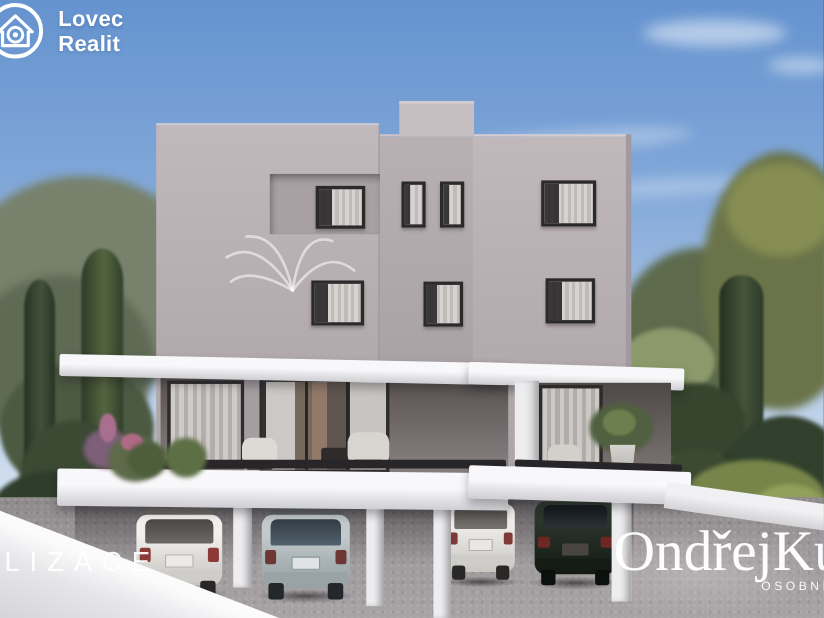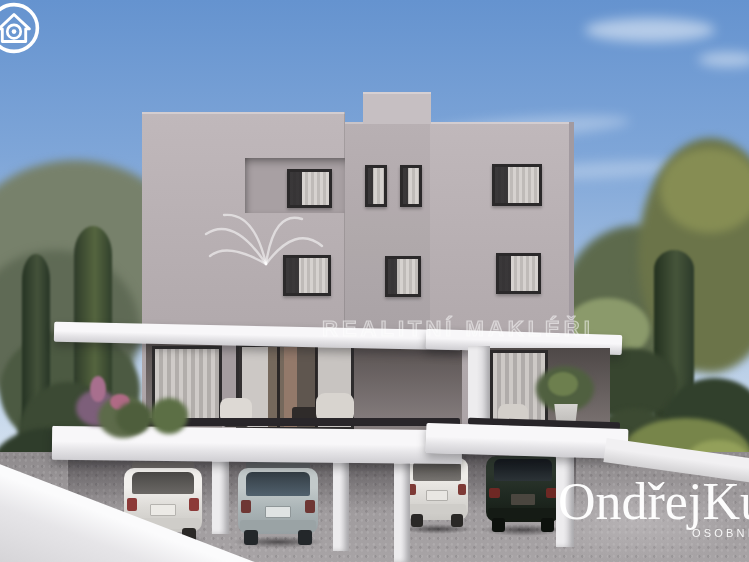--- a/index.html
+++ b/index.html
@@ -184,28 +184,32 @@
   <div style="left:-6px;top:462px;width:330px;height:130px;transform:rotate(21deg);transform-origin:top left;background:linear-gradient(180deg,#fbfbfc 0 7%,#e6e5e8 30%,#c9c8cb 100%)"></div>
 
   <div class="wm" style="left:-13px;top:1px;width:54px;height:54px">
     <svg width="54" height="54" viewBox="0 0 60 60">
       <circle cx="30" cy="30" r="26" fill="none" stroke="#fff" stroke-width="4"></circle>
       <path d="M13 31 L30 15 L47 31 L43 31 L43 45 L17 45 L17 31 Z" fill="none" stroke="#fff" stroke-width="3.2" stroke-linejoin="round"></path>
       <circle cx="30" cy="34" r="7.5" fill="none" stroke="#fff" stroke-width="3"></circle>
       <circle cx="30" cy="34" r="2.6" fill="#fff"></circle>
     </svg>
   </div>
+  <div class="logo-text" style="left:53px;top:7px">
+    <div style="position:static">Lovec</div>
+    <div style="position:static">Realit</div>
+  </div>
 
   <svg style="left:204px;top:210px" width="124" height="56" viewBox="0 0 124 56">
     <g fill="none" stroke="rgba(255,255,255,.55)" stroke-width="2.4" stroke-linecap="round">
       <path d="M62 54 Q30 6 2 24"></path>
       <path d="M62 54 Q50 2 20 5"></path>
       <path d="M62 54 Q70 0 98 9"></path>
       <path d="M62 54 Q92 14 118 36"></path>
       <path d="M62 54 Q24 32 6 46"></path>
     </g>
   </svg>
-  <div class="tagline" style="left:322px;top:316px">REALITNÍ MAKLÉŘI</div>
-
+
+  <div class="lizace" style="left:4px;top:497px">LIZACE</div>
   <div class="agent-name" style="left:558px;top:476px">OndřejKub</div>
   <div class="agent-sub" style="left:692px;top:527px">OSOBNÍ M</div>
 
 </div>
 
 </body></html>

